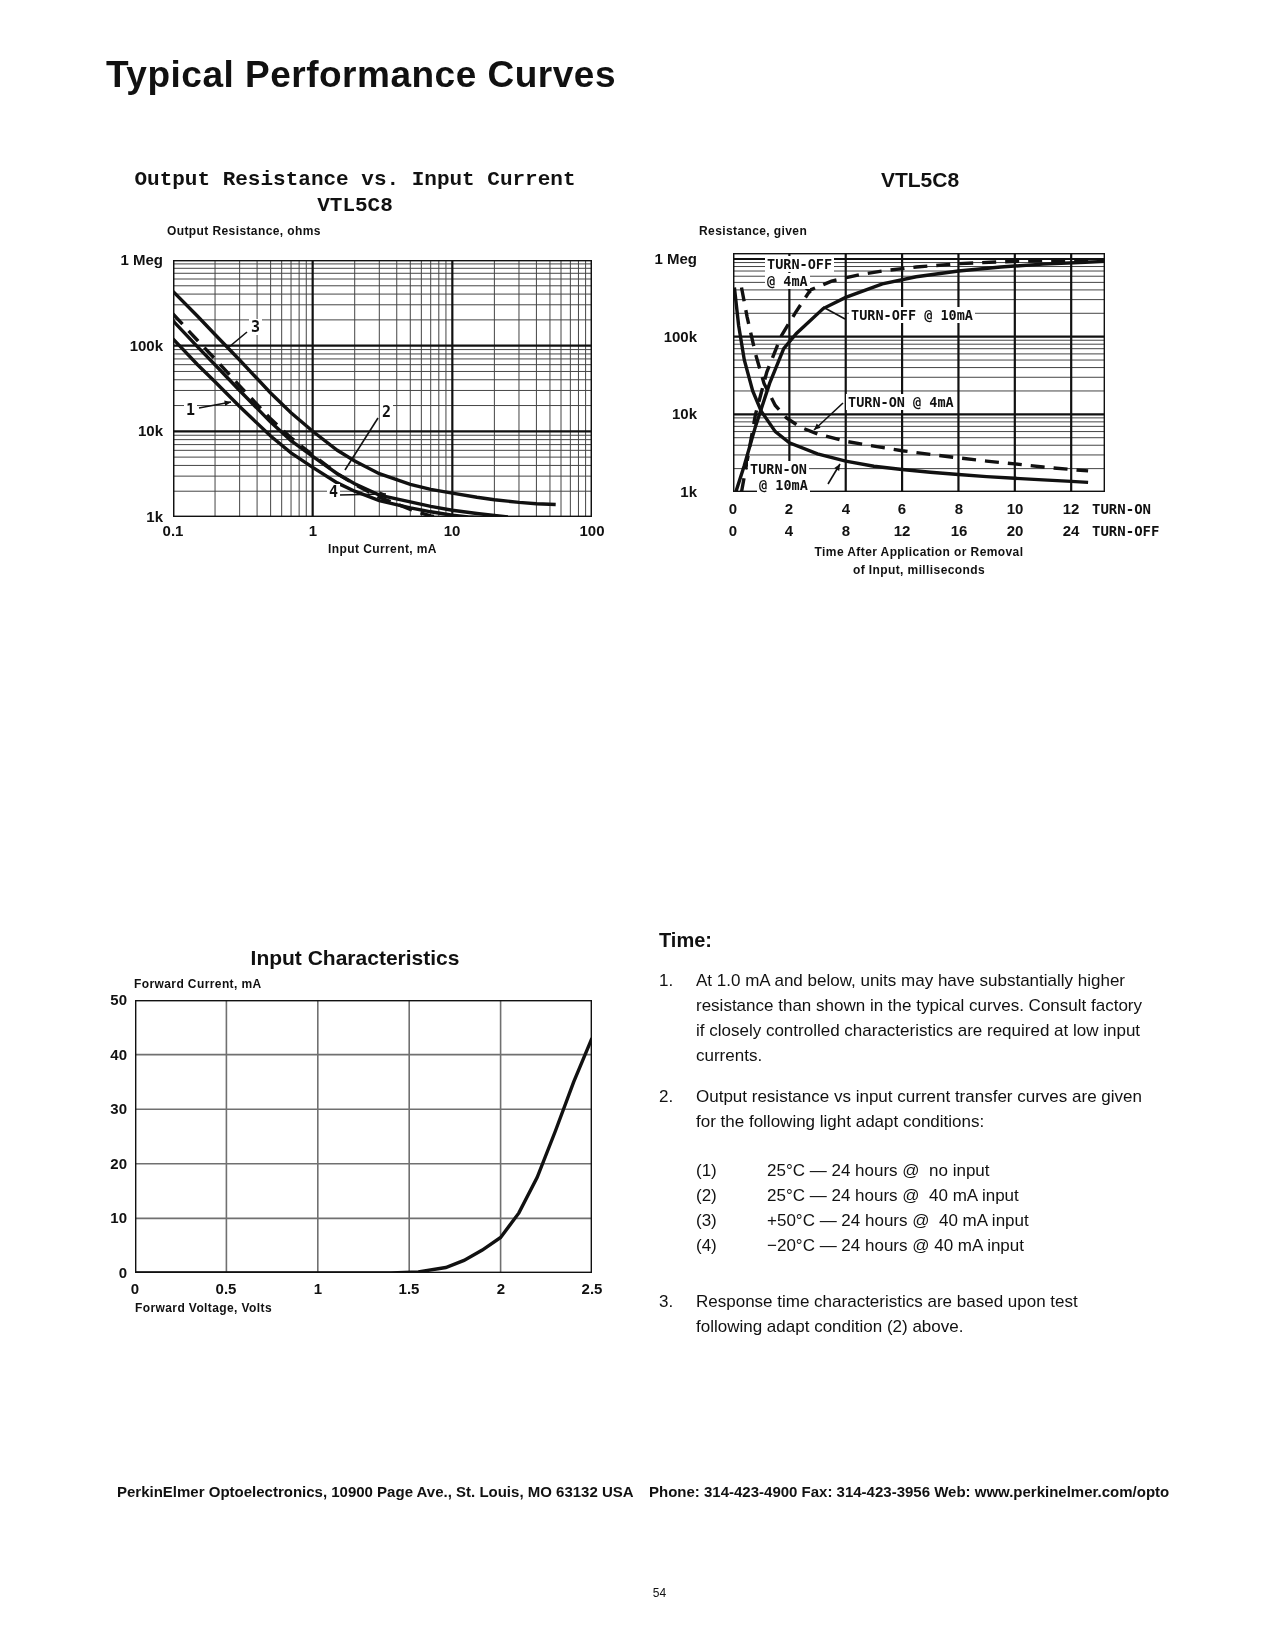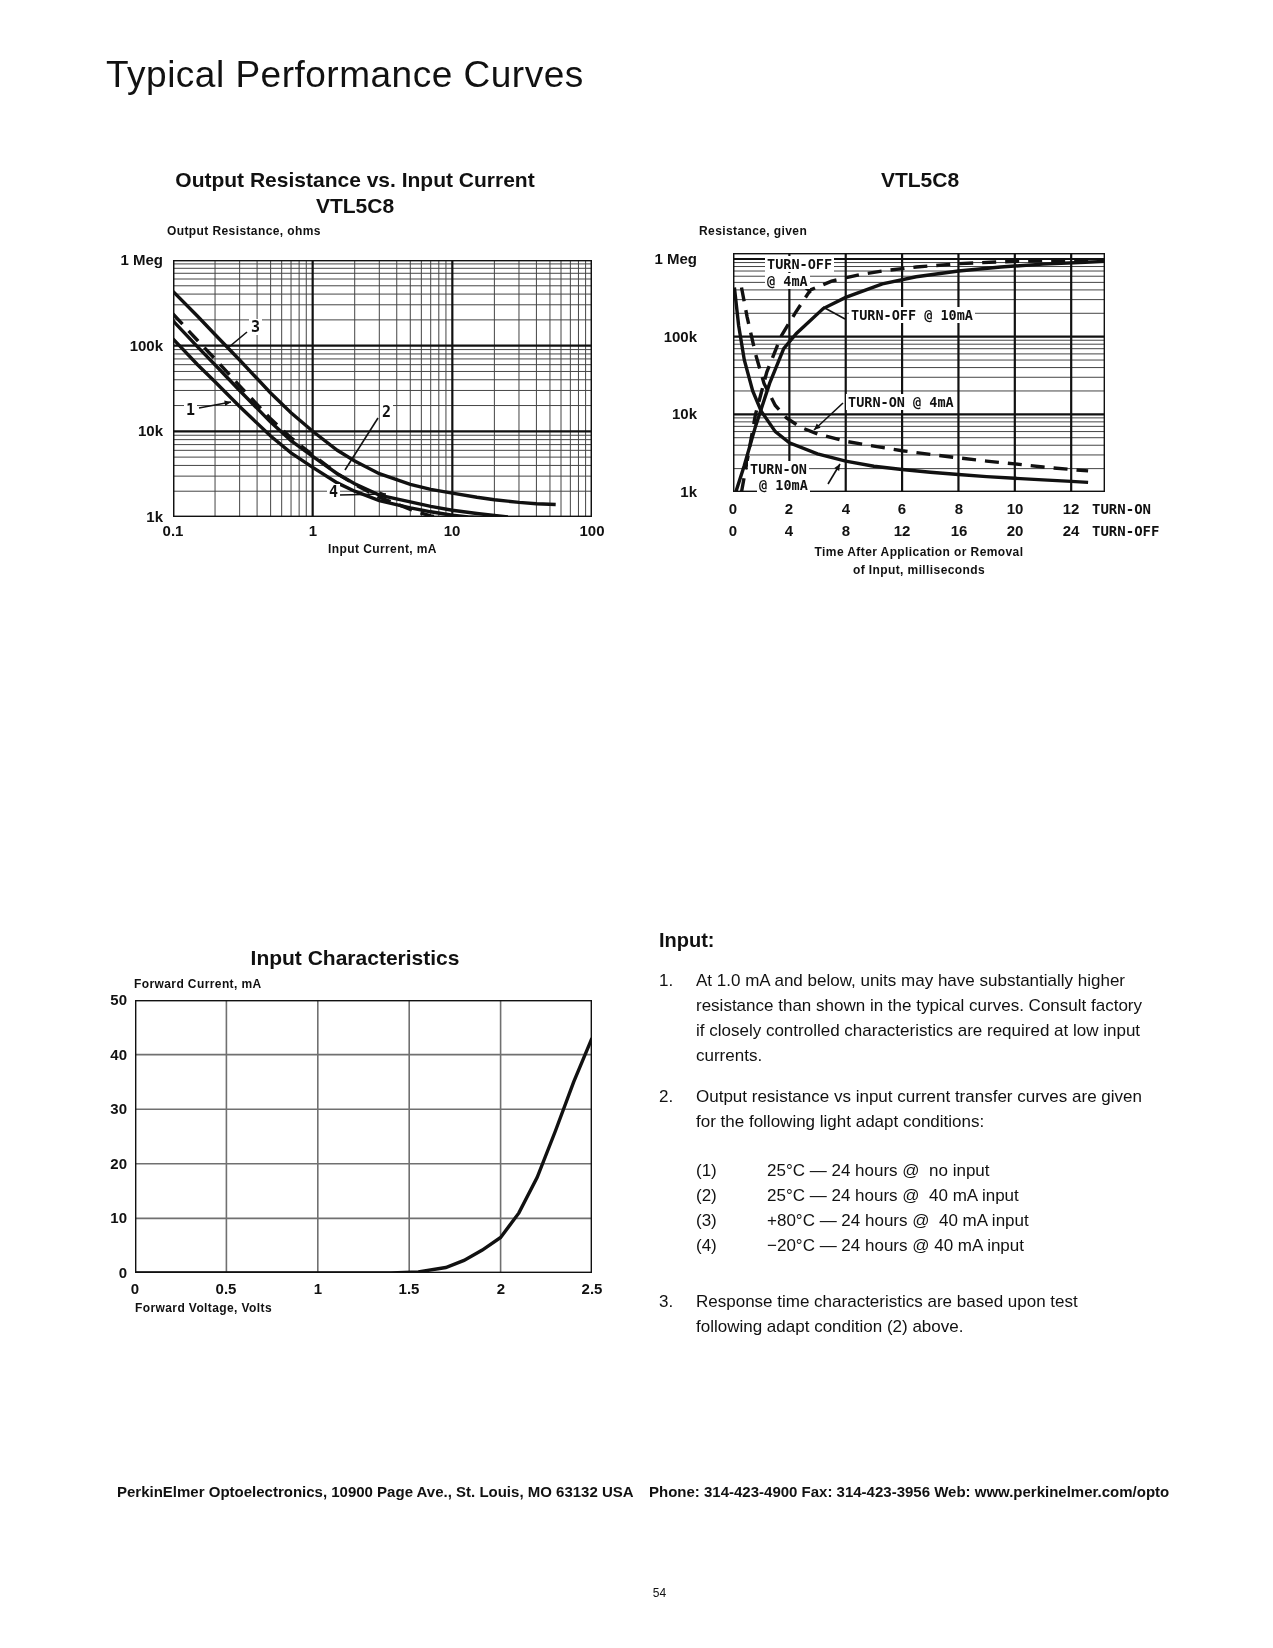--- a/index.html
+++ b/index.html
@@ -1,19 +1,19 @@
 <!DOCTYPE html>
 <html><head>
 <meta charset="utf-8">
 <style>
   html,body{margin:0;padding:0;background:#ffffff;}
   .page{position:relative;width:1273px;height:1648px;background:#ffffff;
         font-family:"Liberation Sans",sans-serif;color:#111;overflow:hidden;}
   .abs{position:absolute;}
-  .h1{font-size:37px;font-weight:normal;letter-spacing:0.5px;}
+  .h1{font-size:37px;font-weight:bold;letter-spacing:0.5px;}
   .ctitle{font-size:21px;font-weight:bold;text-align:center;line-height:26px;}
   .axlab{font-size:12px;font-weight:bold;letter-spacing:0.4px;white-space:nowrap;}
   .tick{font-size:15px;font-weight:bold;}
   .ytick{text-align:right;line-height:18px;}
   .xtick{text-align:center;line-height:18px;}
   .mono{font-family:"DejaVu Sans Mono",monospace;}
   .plotlab{font-size:13.5px;font-weight:bold;background:#fff;padding:0 2px;
            white-space:nowrap;line-height:16px;}
   .cnum{font-size:15px;font-weight:bold;background:#fff;padding:0 2px;line-height:16px;}
   .rowlab{font-size:14px;font-weight:bold;white-space:nowrap;}
@@ -30,21 +30,21 @@
   .pagenum{font-size:12px;text-align:center;padding-left:37px;}
   svg{display:block;}
 </style>
 </head>
 <body>
 
 <div class="page">
 
   <div class="abs h1" style="left:106px;top:54px;">Typical Performance Curves</div>
 
-  <div class="abs ctitle" style="left:115px;top:167px;width:480px;">
+  <div class="abs ctitle" style="left:115px;top:167px;width:480px;font-family:Liberation Mono, monospace;">
     <div>Output Resistance vs. Input Current</div>
     <div>VTL5C8</div>
   </div>
   <div class="abs axlab" style="left:167px;top:224px;">Output Resistance, ohms</div>
 
   <div class="abs tick ytick" style="left:100px;top:251px;width:63px;">1 Meg</div>
   <div class="abs tick ytick" style="left:100px;top:337px;width:63px;">100k</div>
   <div class="abs tick ytick" style="left:100px;top:422px;width:63px;">10k</div>
   <div class="abs tick ytick" style="left:100px;top:508px;width:63px;">1k</div>
 
@@ -257,41 +257,41 @@
 
   <div class="abs tick xtick" style="left:105px;top:1280px;width:60px;">0</div>
   <div class="abs tick xtick" style="left:196px;top:1280px;width:60px;">0.5</div>
   <div class="abs tick xtick" style="left:288px;top:1280px;width:60px;">1</div>
   <div class="abs tick xtick" style="left:379px;top:1280px;width:60px;">1.5</div>
   <div class="abs tick xtick" style="left:471px;top:1280px;width:60px;">2</div>
   <div class="abs tick xtick" style="left:562px;top:1280px;width:60px;">2.5</div>
   <div class="abs axlab" style="left:135px;top:1301px;width:457px;text-align:left;">Forward Voltage, Volts</div>
 
   <div class="abs notes" style="left:659px;top:928px;">
-    <div class="notes-h">Input:</div>
+    <div class="notes-h">Time:</div>
     <div class="note-item">
       <span class="note-num">1.</span>
       <span class="note-text">At 1.0 mA and below, units may have substantially higher resistance than shown in the typical curves. Consult factory if closely controlled characteristics are required at low input currents.</span>
     </div>
     <div class="note-item" style="margin-top:16px;">
       <span class="note-num">2.</span>
       <span class="note-text">Output resistance vs input current transfer curves are given for the following light adapt conditions:</span>
     </div>
     <div class="conds">
       <div class="cond-row">
         <span class="cond-num">(1)</span>
         <span class="cond-text">25°C — 24 hours @  no input</span>
       </div>
       <div class="cond-row">
         <span class="cond-num">(2)</span>
         <span class="cond-text">25°C — 24 hours @  40 mA input</span>
       </div>
       <div class="cond-row">
         <span class="cond-num">(3)</span>
-        <span class="cond-text">+80°C — 24 hours @  40 mA input</span>
+        <span class="cond-text">+50°C — 24 hours @  40 mA input</span>
       </div>
       <div class="cond-row">
         <span class="cond-num">(4)</span>
         <span class="cond-text">−20°C — 24 hours @ 40 mA input</span>
       </div>
     </div>
     <div class="note-item" style="margin-top:31px;">
       <span class="note-num">3.</span>
       <span class="note-text">Response time characteristics are based upon test following adapt condition (2) above.</span>
     </div>

